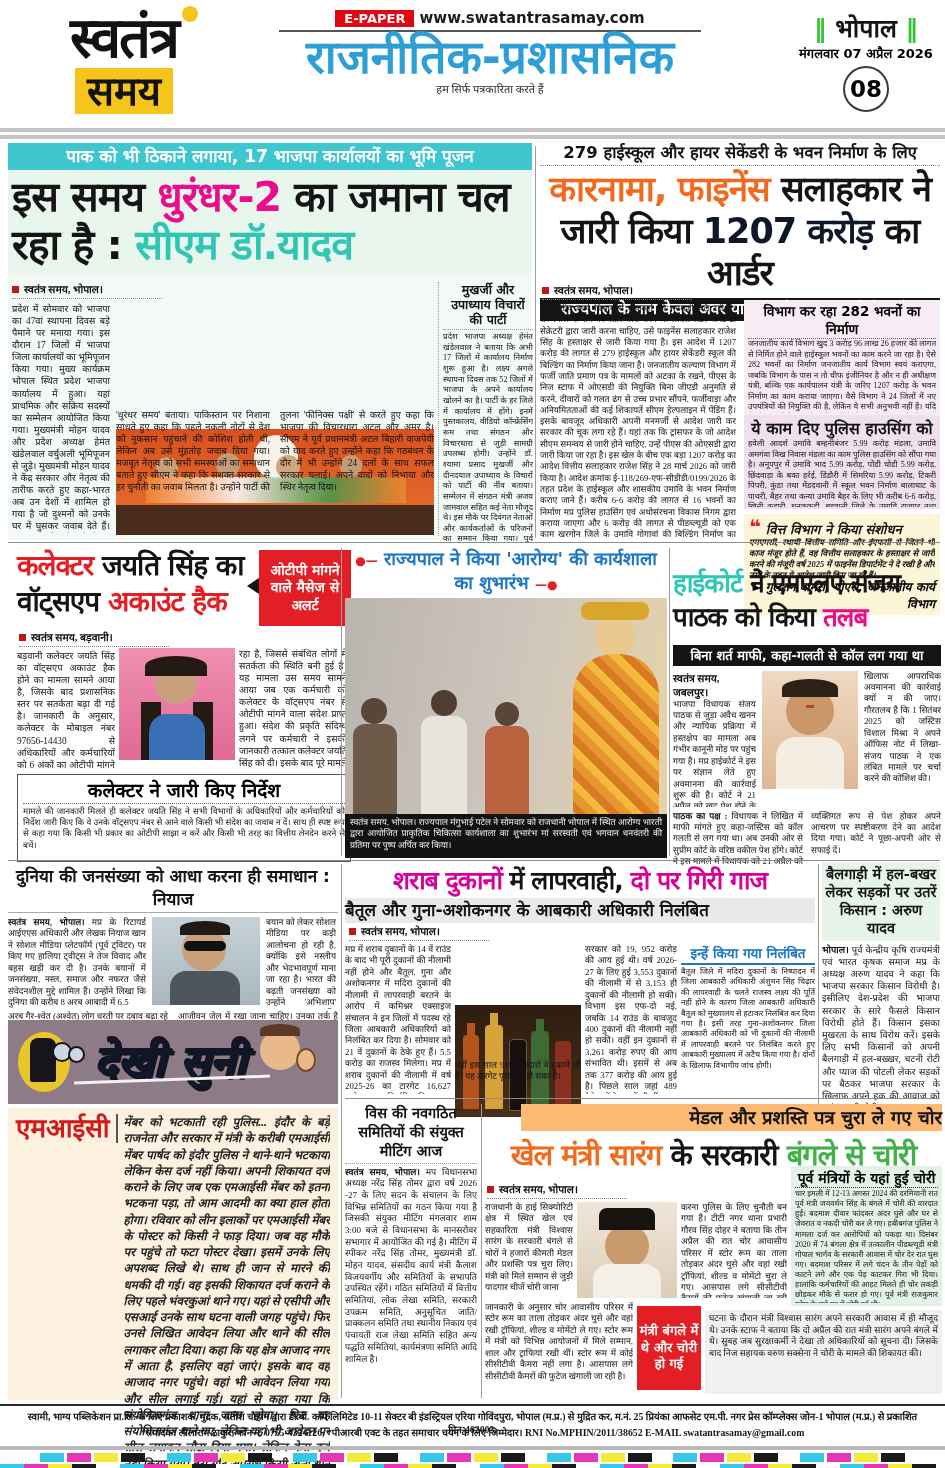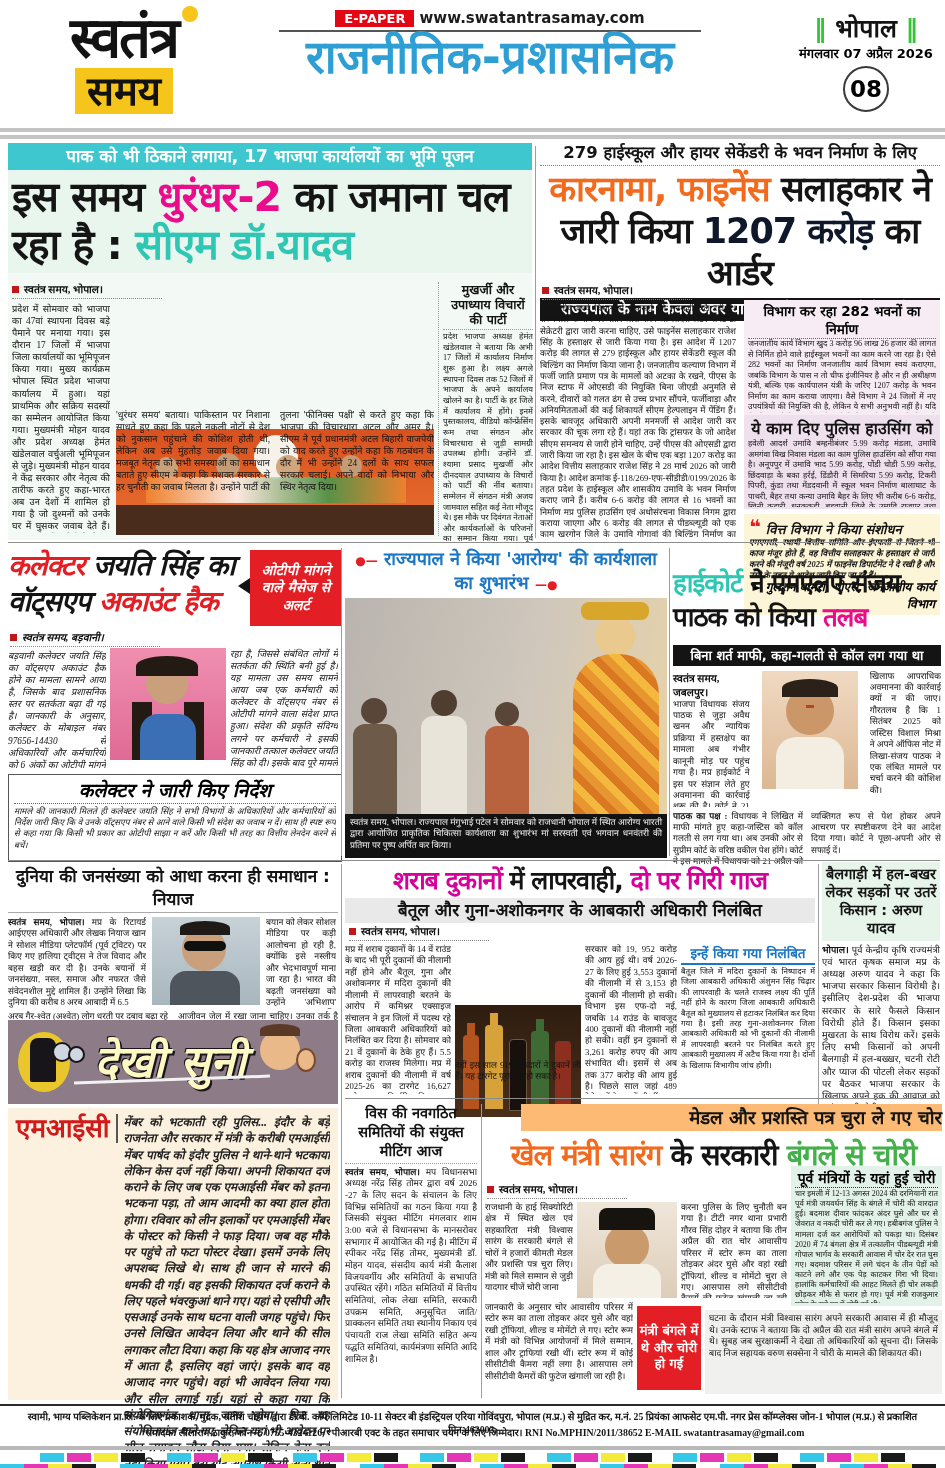--- a/index.html
+++ b/index.html
@@ -48,20 +48,21 @@
     <div class="logo-bot">समय</div>
   </div>
 
   <div class="abs" style="left:250px;top:8px;width:480px;text-align:center;">
     <div>
       <span class="epaper">E-PAPER</span>
       <span class="website">www.swatantrasamay.com</span>
     </div>
     <div style="border-top:2px solid #555;width:88%;margin:3px auto 2px;"></div>
     <div class="section-title">राजनीतिक-प्रशासनिक</div>
+    <div class="tagline">हम सिर्फ पत्रकारिता करते हैं</div>
   </div>
 
   <div class="abs" style="left:795px;top:10px;width:142px;text-align:center;">
     <div class="city">
       <span class="pipe">‖</span>
       <span>भोपाल</span>
       <span class="pipe">‖</span>
     </div>
     <div style="font-size:13px;font-weight:bold;">मंगलवार 07 अप्रैल 2026</div>
     <div class="pnum">08</div>
@@ -128,21 +129,21 @@
           <span>►</span>
           <span>गुलशन बामरा, पीएस, जनजातीय कार्य विभाग</span>
         </div>
       </div>
     </div>
   </div>
 
   <div class="abs rule-v" style="left:535px;top:146px;height:392px;"></div>
   <div class="abs rule-h" style="left:8px;top:542px;width:932px;"></div>
 
-  <div class="abs" style="left:8px;top:546px;width:330px;height:312px;font-style:italic;">
+  <div class="abs" style="left:17px;top:546px;width:330px;height:312px;">
     <div class="head abs" style="left:0;top:2px;width:238px;font-size:28px;line-height:1.3;letter-spacing:-1px;">
       <span style="color:#e31e24;">कलेक्टर </span><span>जयति सिंह का वॉट्सएप </span><span style="color:#e31e24;">अकाउंट हैक</span>
     </div>
     <div class="abs" style="left:242px;top:4px;width:88px;height:72px;background:#e31e24;color:#fff;display:flex;align-items:center;justify-content:center;text-align:center;font-weight:bold;font-size:14px;line-height:1.25;padding:2px;">
       <div class="abs" style="left:-12px;top:28px;width:0;height:0;border-top:8px solid transparent;border-bottom:8px solid transparent;border-right:12px solid #141414;"></div>
       <span>ओटीपी मांगने वाले मैसेज से अलर्ट</span>
     </div>
     <div class="byline abs" style="left:2px;top:84px;width:150px;">
       <span class="bullet"></span>
       <span>स्वतंत्र समय, बड़वानी।</span>
@@ -184,21 +185,21 @@
     <div class="abs" style="left:0;top:268px;width:312px;height:38px;background:#121212;color:#efefef;font-size:8.8px;line-height:1.3;padding:3px 5px;text-align:justify;font-family:'Liberation Serif',serif;">स्वतंत्र समय, भोपाल। राज्यपाल मंगुभाई पटेल ने सोमवार को राजधानी भोपाल में स्थित आरोग्य भारती द्वारा आयोजित प्राकृतिक चिकित्सा कार्यशाला का शुभारंभ मां सरस्वती एवं भगवान धनवंतरी की प्रतिमा पर पुष्प अर्पित कर किया।</div>
   </div>
 
   <div class="abs rule-v" style="left:669px;top:548px;height:308px;"></div>
 
   <div class="abs" style="left:673px;top:546px;width:268px;height:312px;">
     <div class="head" style="font-size:26px;line-height:1.3;letter-spacing:-1px;margin-top:21px;">
       <span style="color:#2fc7b4;">हाईकोर्ट </span><span>ने एमएलए संजय पाठक को किया </span><span style="color:#ea0c8b;">तलब</span>
     </div>
     <div class="blackbar" style="height:21px;line-height:21px;font-size:13px;margin-top:10px;">बिना शर्त माफी, कहा-गलती से कॉल लग गया था</div>
-    <div style="display:flex;gap:12px;margin-top:5px;">
+    <div style="display:flex;gap:6px;margin-top:5px;">
       <div style="width:84px;">
         <div class="byline" style="border-bottom:none;padding-bottom:0;">
           <span>स्वतंत्र समय, जबलपुर।</span>
         </div>
         <div class="btxt" style="font-size:8.8px;height:108px;">भाजपा विधायक संजय पाठक से जुड़ा अवैध खनन और न्यायिक प्रक्रिया में हस्तक्षेप का मामला अब गंभीर कानूनी मोड़ पर पहुंच गया है। मप्र हाईकोर्ट ने इस पर संज्ञान लेते हुए अवमानना की कार्रवाई शुरू की है। कोर्ट ने 21 अप्रैल को खुद पेश होने के निर्देश दिए हैं।</div>
       </div>
       <div class="ph" style="width:96px;height:118px;background:linear-gradient(#f0d9c2,#dcb894);flex:0 0 auto;">
         <div class="circ" style="left:24px;top:16px;width:48px;height:48px;background:#cb9668;"></div>
         <div class="abs" style="left:20px;top:8px;width:56px;height:18px;border-radius:50% 50% 0 0;background:#2c2118;"></div>
         <div class="abs" style="left:14px;top:66px;width:68px;height:52px;border-radius:20px 20px 0 0;background:#f3ede2;"></div>
@@ -231,37 +232,37 @@
   </div>
 
   <div class="abs" style="left:8px;top:1020px;width:330px;height:84px;background:#8d7b87;overflow:hidden;">
     <div class="circ" style="left:10px;top:12px;width:52px;height:60px;background:#e8c62c;"></div>
     <div class="abs" style="left:22px;top:18px;width:26px;height:44px;background:#17141a;border-radius:8px 8px 2px 2px;"></div>
     <div class="circ" style="left:44px;top:22px;width:16px;height:16px;background:#cfd8e2;border:2px solid #17141a;"></div>
     <div class="circ" style="left:60px;top:26px;width:13px;height:13px;background:#cfd8e2;border:2px solid #17141a;"></div>
     <div class="circ" style="left:252px;top:10px;width:40px;height:40px;background:#e9b98a;"></div>
     <div class="abs" style="left:252px;top:4px;width:40px;height:12px;border-radius:50% 50% 0 0;background:#5a3a26;"></div>
     <div class="circ" style="left:288px;top:28px;width:16px;height:20px;background:#e9b98a;border:2px solid #7a4a2e;"></div>
-    <div class="abs" style="left:62px;top:10px;width:200px;text-align:center;font-size:44px;font-weight:bold;font-style:italic;color:#fef9c3;font-family:'DejaVu Serif',serif;text-shadow:2px 2px 0 #17141a,-1px -1px 0 #17141a;">देखी सुनी</div>
+    <div class="abs" style="left:62px;top:10px;width:200px;text-align:center;font-size:44px;font-weight:bold;font-style:italic;color:#0f172a;font-family:'DejaVu Serif',serif;text-shadow:2px 2px 0 #17141a,-1px -1px 0 #17141a;">देखी सुनी</div>
     <div class="abs" style="left:66px;top:58px;width:196px;height:3px;background:#f2f2f2;transform:rotate(-2deg);"></div>
   </div>
 
   <div class="abs" style="left:8px;top:1108px;width:330px;height:292px;background:#fcf1de;padding:6px 8px;box-sizing:border-box;">
     <span class="mic-tag">एमआईसी</span>
     <span class="btxt" style="display:block;font-size:11.8px;font-weight:bold;font-style:italic;line-height:1.38;color:#222;">मेंबर को भटकाती रही पुलिस... इंदौर के बड़े राजनेता और सरकार में मंत्री के करीबी एमआईसी मेंबर पार्षद को इंदौर पुलिस ने थाने-थाने भटकाया लेकिन केस दर्ज नहीं किया। अपनी शिकायत दर्ज कराने के लिए जब एक एमआईसी मेंबर को इतना भटकना पड़ा, तो आम आदमी का क्या हाल होता होगा। रविवार को लीन इलाकों पर एमआईसी मेंबर के पोस्टर को किसी ने फाड़ दिया। जब वह मौके पर पहुंचे तो फटा पोस्टर देखा। इसमें उनके लिए अपशब्द लिखे थे। साथ ही जान से मारने की धमकी दी गई। वह इसकी शिकायत दर्ज कराने के लिए पहले भंवरकुआं थाने गए। यहां से एसीपी और एसआई उनके साथ घटना वाली जगह पहुंचे। फिर उनसे लिखित आवेदन लिया और थाने की सील लगाकर लौटा दिया। कहा कि यह क्षेत्र आजाद नगर में आता है, इसलिए वहां जाएं। इसके बाद वह आजाद नगर पहुंचे। वहां भी आवेदन लिया गया और सील लगाई गई। यहां से कहा गया कि संयोगितागंज थाना जाना होगा। फिर वह संयोगितागंज थाने गए, लेकिन यहां भी आवेदन पर सील लगाकर लौटा दिया गया। लेकिन केस दर्ज नहीं किया गया। वैसे यदि अपराध किसी अन्य थाने के अधिकार क्षेत्र में भी हुआ हो, तो 'जीरो' नंबर वाली एफआईआर दर्ज करके संबंधित थाने को ट्रांसफर कर दिया जाता है। यह भारतीय नागरिक सुरक्षा संहिता (बीएनएसएस) 2023 की धारा 173(1) (पुराना सीआरपीसी 154) के तहत एक जरूरी प्रोसेस है।</span>
 
   </div>
 
   <div class="abs rule-v" style="left:341px;top:864px;height:534px;"></div>
 
   <div class="abs" style="left:345px;top:862px;width:470px;height:234px;">
     <div class="head" style="font-size:25px;text-align:center;letter-spacing:-1px;">
       <span style="color:#d6009a;">शराब दुकानों </span><span>में लापरवाही, </span><span style="color:#d6009a;">दो पर गिरी गाज</span>
     </div>
-    <div class="head" style="height:25px;line-height:25px;background:#e9e9e9;font-size:17px;text-align:center;margin-top:2px;">बैतूल और गुना-अशोकनगर के आबकारी अधिकारी निलंबित</div>
+    <div class="head" style="height:25px;line-height:25px;background:#e9e9e9;font-size:17px;margin-top:2px;">बैतूल और गुना-अशोकनगर के आबकारी अधिकारी निलंबित</div>
     <div class="byline abs" style="left:4px;top:62px;width:140px;">
       <span class="bullet"></span>
       <span>स्वतंत्र समय, भोपाल।</span>
     </div>
     <div class="btxt abs" style="left:0;top:82px;width:106px;height:150px;font-size:8.8px;">मप्र में शराब दुकानों के 14 वें राउंड के बाद भी पूरी दुकानों की नीलामी नहीं होने और बैतूल, गुना और अशोकनगर में मदिरा दुकानों की नीलामी में लापरवाही बरतने के आरोप में कमिश्नर एक्साइज संचालन ने इन जिलों में पदस्थ रहे जिला आबकारी अधिकारियों को निलंबित कर दिया है। सोमवार को 21 वें दुकानों के ठेके हुए हैं। 5.5 करोड़ का राजस्व मिलेगा। मप्र में शराब दुकानों की नीलामी में वर्ष 2025-26 का टारगेट 16,627 करोड़ रुपए निर्धारित किया था। वहीं 40 टारगेट से ज्यादा</div>
     <div class="ph abs" style="left:110px;top:82px;width:126px;height:112px;background:linear-gradient(#2e1d10,#4a2f1a);">
       <div class="abs" style="left:8px;top:30px;width:16px;height:74px;background:#b5531f;border-radius:4px 4px 0 0;"></div>
       <div class="abs" style="left:30px;top:20px;width:18px;height:84px;background:#d8a23a;border-radius:4px 4px 0 0;"></div>
       <div class="abs" style="left:54px;top:34px;width:16px;height:70px;background:#17100c;border:1px solid #6a5a42;border-radius:4px 4px 0 0;"></div>
       <div class="abs" style="left:76px;top:26px;width:18px;height:78px;background:#3e6b34;border-radius:4px 4px 0 0;"></div>

